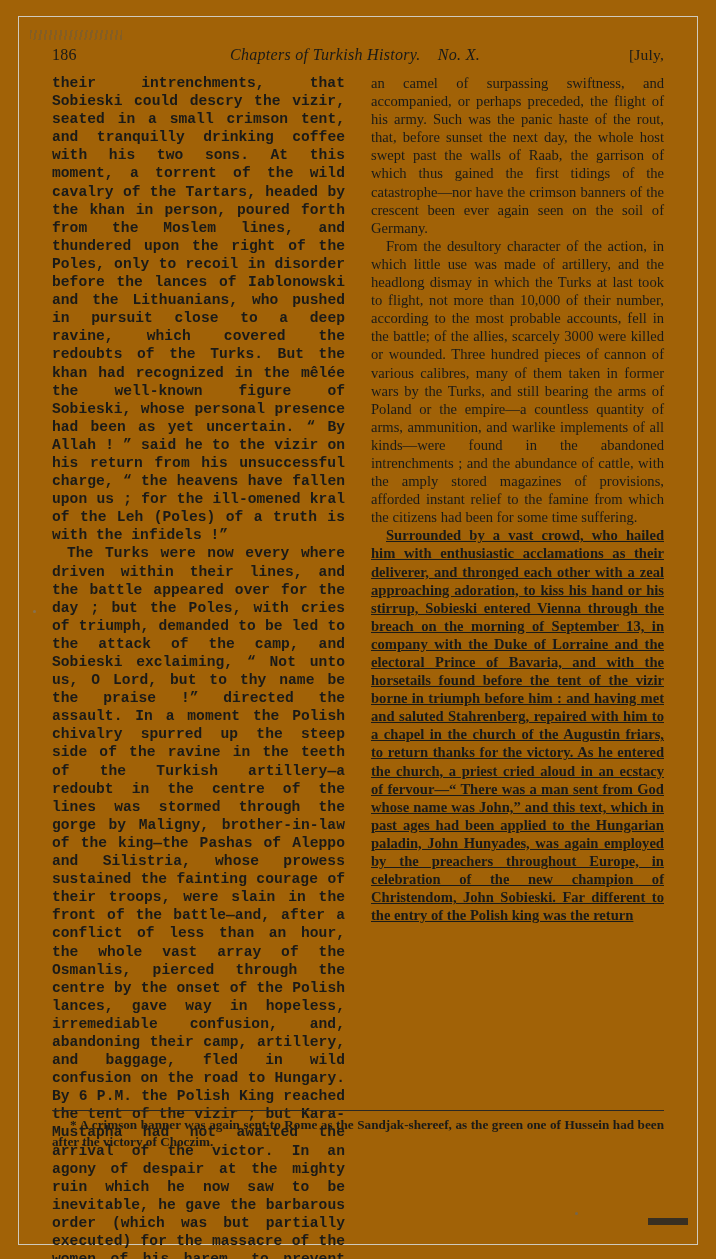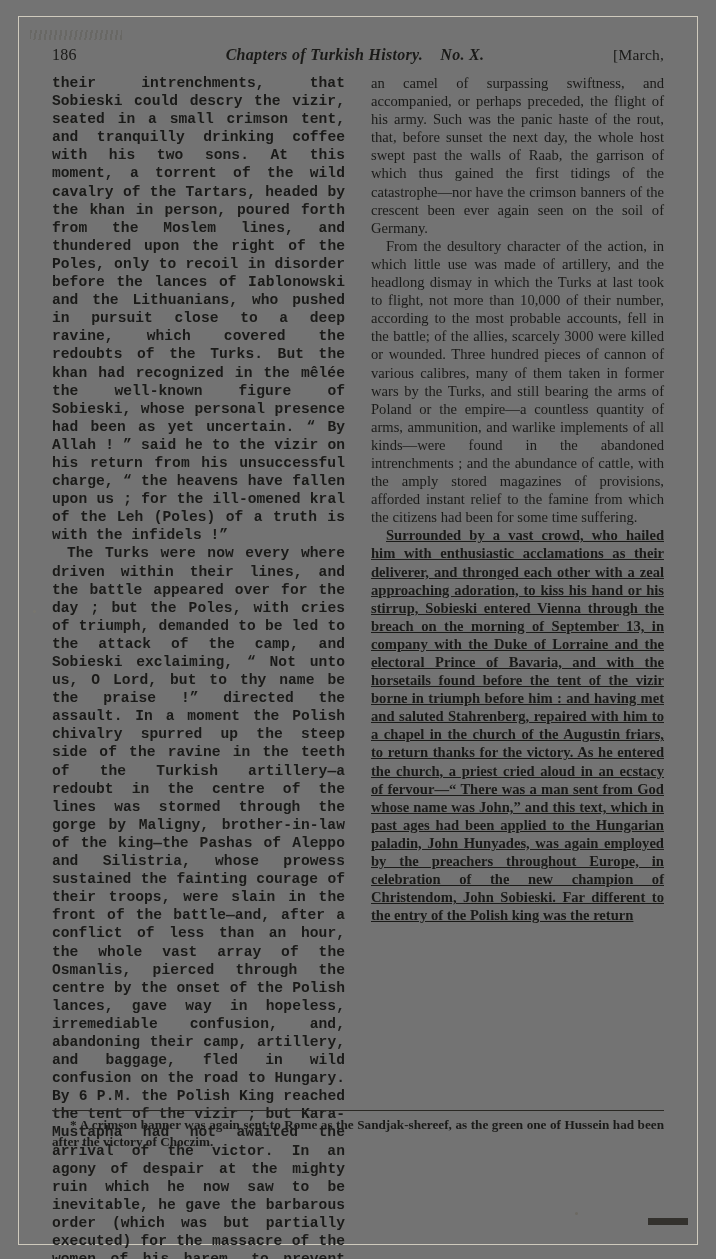--- a/index.html
+++ b/index.html
@@ -11,21 +11,21 @@
     width: 716px;
     height: 1259px;
     overflow: hidden;
     font-family: "Liberation Serif", serif;
     color: #1a1a18;
   }
   .page {
     position: relative;
     width: 716px;
     height: 1259px;
-    background: #737373;
+    background: #a16207;
     box-sizing: border-box;
     padding-left: 14px;
   }
   
   .page::before {
     content: "";
     position: absolute;
     left: 18px; top: 16px; right: 18px; bottom: 14px;
     border: 1px solid #cfcabd;
     pointer-events: none;
@@ -92,21 +92,21 @@
   }
   .rh-page {
     font-family: "Liberation Serif", serif;
     font-size: 16px;
     width: 60px;
   }
   .rh-center {
     flex: 1;
     text-align: center;
     font-style: italic;
-    font-weight: bold;
+    font-weight: normal;
     font-size: 16px;
     letter-spacing: 0.3px;
   }
   .rh-right {
     width: 66px;
     text-align: right;
     font-size: 15.5px;
   }
 
   .columns {
@@ -175,21 +175,21 @@
 
   <div class="content">
 
     <div class="running-head">
       <span class="rh-page">186</span>
       <span class="rh-center">
         <span>Chapters of Turkish History.</span>
         &nbsp;&nbsp;
         <span>No. X.</span>
       </span>
-      <span class="rh-right">[March,</span>
+      <span class="rh-right">[July,</span>
     </div>
 
     <div class="columns">
 
       <div class="col col-left">
         <p>their intrenchments, that Sobieski could descry the vizir, seated in a small crimson tent, and tranquilly drinking coffee with his two sons. At this moment, a torrent of the wild cavalry of the Tartars, headed by the khan in person, poured forth from the Moslem lines, and thundered upon the right of the Poles, only to recoil in disorder before the lances of Iablonowski and the Lithuanians, who pushed in pursuit close to a deep ravine, which covered the redoubts of the Turks. But the khan had recognized in the mêlée the well-known figure of Sobieski, whose personal presence had been as yet uncertain. “ By Allah ! ” said he to the vizir on his return from his unsuccessful charge, “ the heavens have fallen upon us ; for the ill-omened kral of the Leh (Poles) of a truth is with the infidels !”</p>
         <p class="indent">The Turks were now every where driven within their lines, and the battle appeared over for the day ; but the Poles, with cries of triumph, demanded to be led to the attack of the camp, and Sobieski exclaiming, “ Not unto us, O Lord, but to thy name be the praise !” directed the assault. In a moment the Polish chivalry spurred up the steep side of the ravine in the teeth of the Turkish artillery—a redoubt in the centre of the lines was stormed through the gorge by Maligny, brother-in-law of the king—the Pashas of Aleppo and Silistria, whose prowess sustained the fainting courage of their troops, were slain in the front of the battle—and, after a conflict of less than an hour, the whole vast array of the Osmanlis, pierced through the centre by the onset of the Polish lances, gave way in hopeless, irremediable confusion, and, abandoning their camp, artillery, and baggage, fled in wild confusion on the road to Hungary. By 6 P.M. the Polish King reached the tent of the vizir ; but Kara-Mustapha had not awaited the arrival of the victor. In an agony of despair at the mighty ruin which he now saw to be inevitable, he gave the barbarous order (which was but partially executed) for the massacre of the women of his harem, to prevent their falling into the hands of the enemy ; and, seizing the Sandjak-shereef,* mounted an Arabi-</p>
       </div>
 
       <div class="col col-right">

